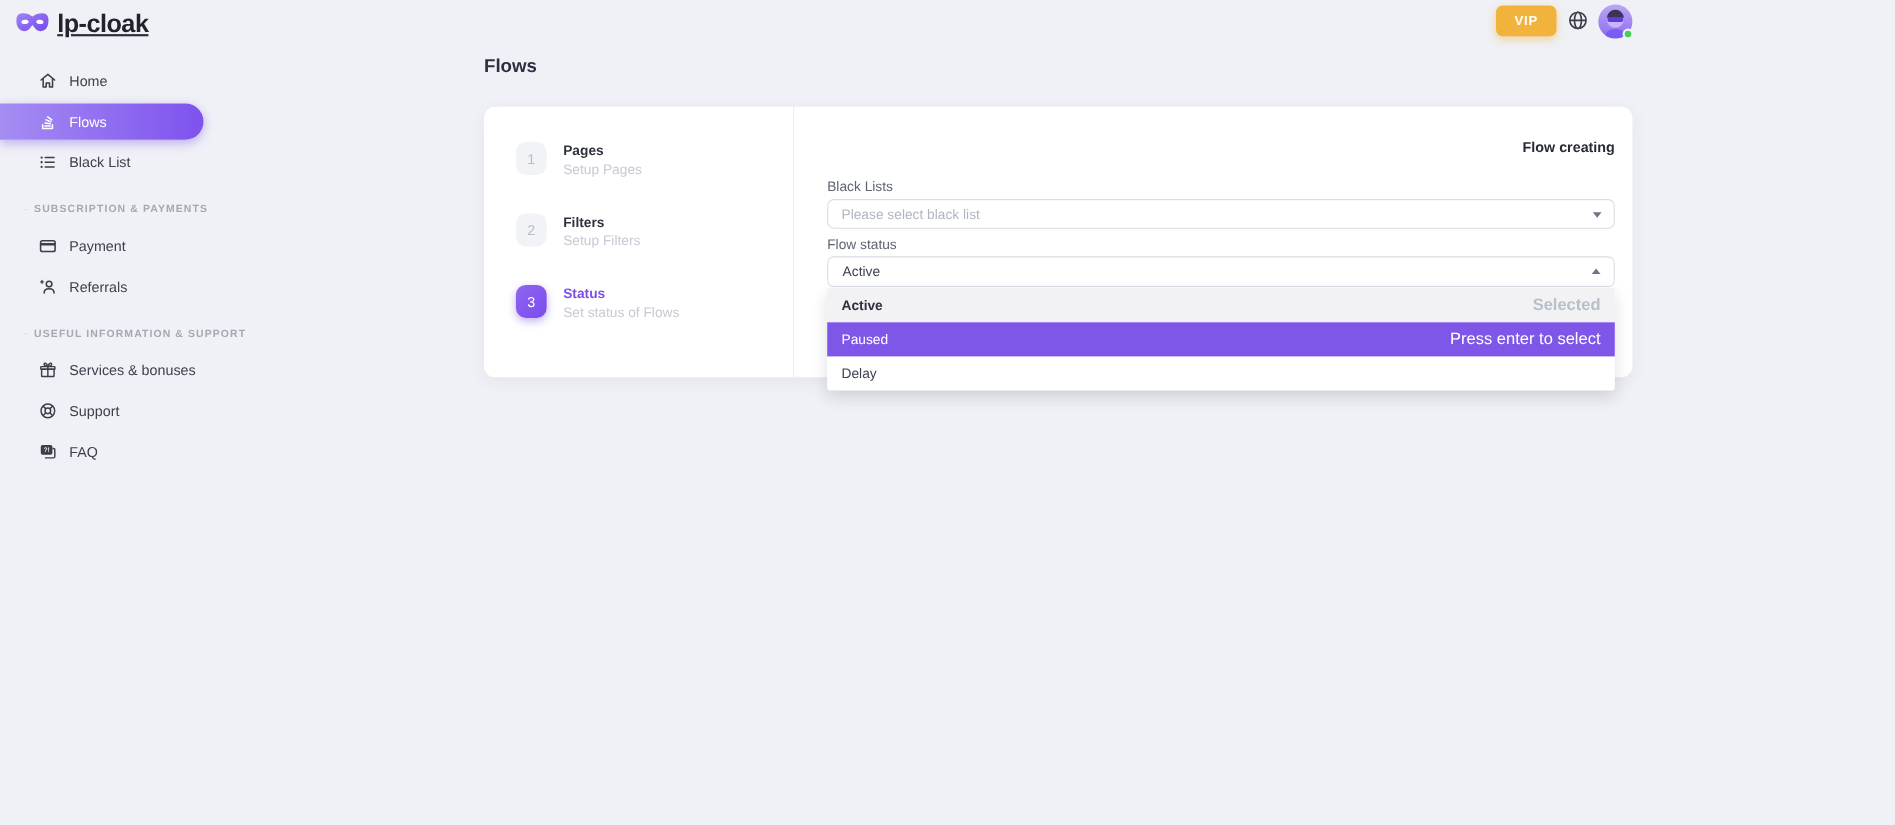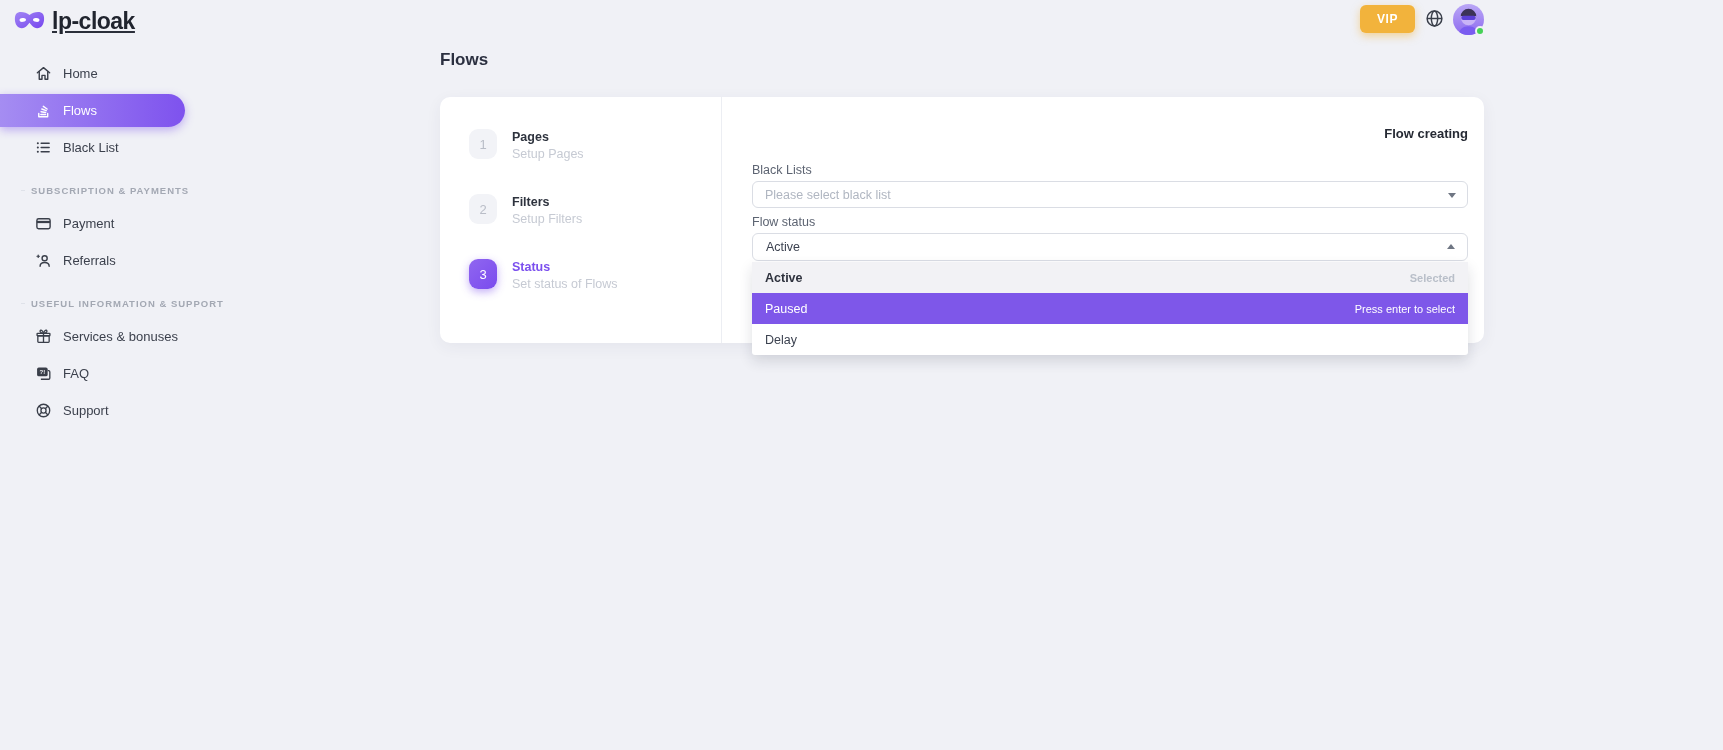--- a/index.html
+++ b/index.html
@@ -103,21 +103,21 @@
   }
   .dropdown {
     position:absolute; left:0; right:0; top:100%; margin-top:1px;
     background:#fff; box-shadow:0 6px 14px rgba(30,35,60,.14);
     border-radius:0 0 3px 3px; z-index:9;
   }
   .dd-row {
     height:31px; display:flex; align-items:center; justify-content:space-between;
     padding:0 13px; font-size:12.5px; color:#3c4250; cursor:pointer;
   }
-  .dd-row .hint { font-size:11px; color:#b9bfc9; }
+  .dd-row .hint { font-size:15px; color:#b9bfc9; }
   .dd-row.selected { background:#f2f2f5; font-weight:700; color:#2e323d; }
   .dd-row.highlighted { background:#7e57e9; color:#fff; }
   .dd-row.highlighted .hint { color:#fff;padding-left:41px; }
 </style>
 </head>
 <body>
 
 <aside class="sidebar">
   <div class="brand">
     <span class="ico" style="width:31px;height:22px;">
@@ -207,38 +207,38 @@
           <path d="M9 5.6 V15.2"></path>
           <path d="M9 5.4 C6.6 5.4 5 4.4 5.4 3 C5.8 1.7 8 2.2 9 5.4 Z"></path>
           <path d="M9 5.4 C11.4 5.4 13 4.4 12.6 3 C12.2 1.7 10 2.2 9 5.4 Z"></path>
         </svg>
       </span>
       <span>Services &amp; bonuses</span>
     </div>
 
     <div class="nav-item">
       <span class="ico">
+        <svg width="17" height="17" viewBox="0 0 18 18" fill="none" stroke="currentColor" stroke-width="1.4">
+          <circle cx="9" cy="9" r="6.6"></circle>
+          <circle cx="9" cy="9" r="2.7"></circle>
+          <path d="M4.3 4.3 L7.1 7.1 M13.7 4.3 L10.9 7.1 M4.3 13.7 L7.1 10.9 M13.7 13.7 L10.9 10.9"></path>
+        </svg>
+      </span>
+      <span>Support</span>
+    </div>
+
+    <div class="nav-item">
+      <span class="ico">
         <svg width="17" height="17" viewBox="0 0 18 18">
           <rect x="2.2" y="2.6" width="11.2" height="9.4" rx="1.8" fill="currentColor"></rect>
           <path d="M13.4 6 h1 a1.3 1.3 0 0 1 1.3 1.3 V13.8 a1.3 1.3 0 0 1 -1.3 1.3 H6.2" fill="none" stroke="currentColor" stroke-width="1.4"></path>
           <text x="7.8" y="9.6" text-anchor="middle" font-size="6.4" font-weight="bold" fill="#f0f1f6" font-family="Liberation Sans, sans-serif">?!</text>
         </svg>
       </span>
       <span>FAQ</span>
-    </div>
-
-    <div class="nav-item">
-      <span class="ico">
-        <svg width="17" height="17" viewBox="0 0 18 18" fill="none" stroke="currentColor" stroke-width="1.4">
-          <circle cx="9" cy="9" r="6.6"></circle>
-          <circle cx="9" cy="9" r="2.7"></circle>
-          <path d="M4.3 4.3 L7.1 7.1 M13.7 4.3 L10.9 7.1 M4.3 13.7 L7.1 10.9 M13.7 13.7 L10.9 10.9"></path>
-        </svg>
-      </span>
-      <span>Support</span>
     </div>
   </nav>
 </aside>
 
 <header class="topbar">
   <button class="vip-btn">VIP</button>
   <button class="globe-btn">
     <svg width="19" height="19" viewBox="0 0 18 18" fill="none" stroke="currentColor" stroke-width="1.4">
       <circle cx="9" cy="9" r="7"></circle>
       <ellipse cx="9" cy="9" rx="3" ry="7"></ellipse>

